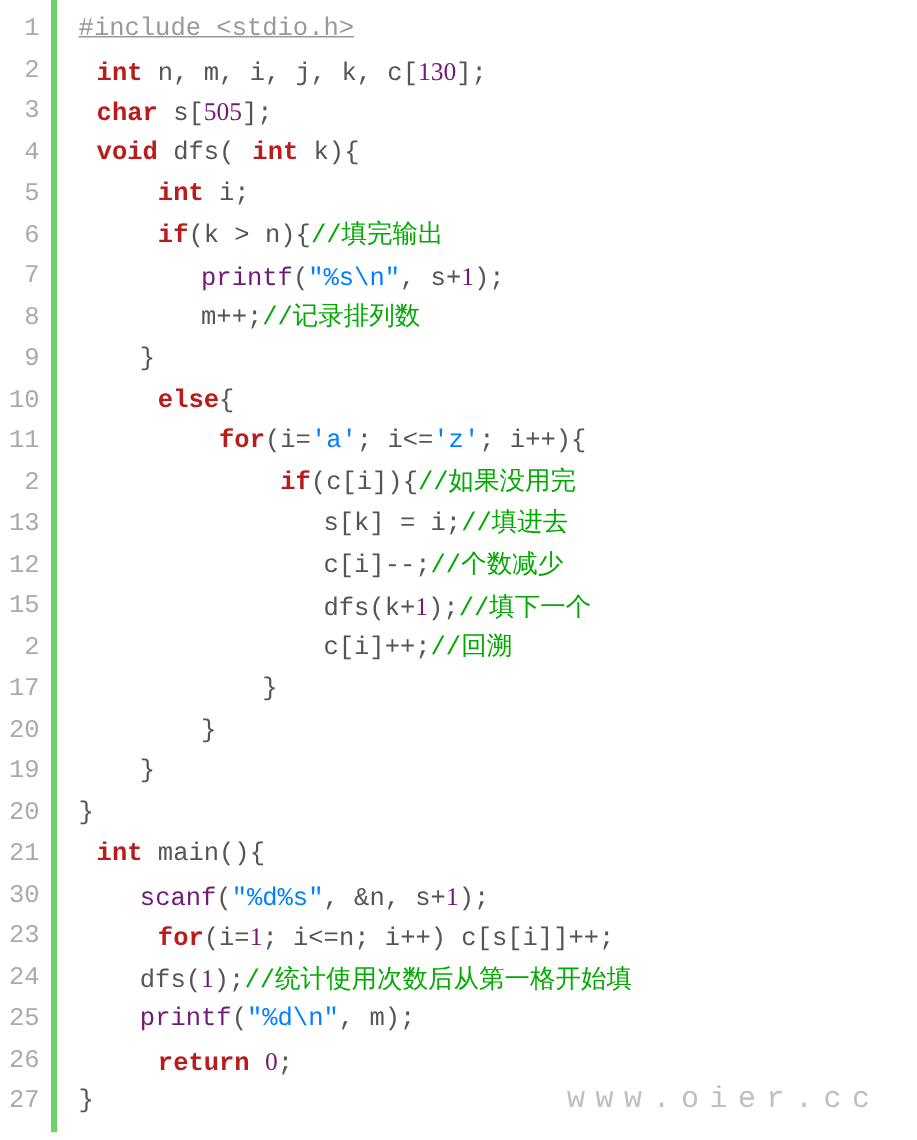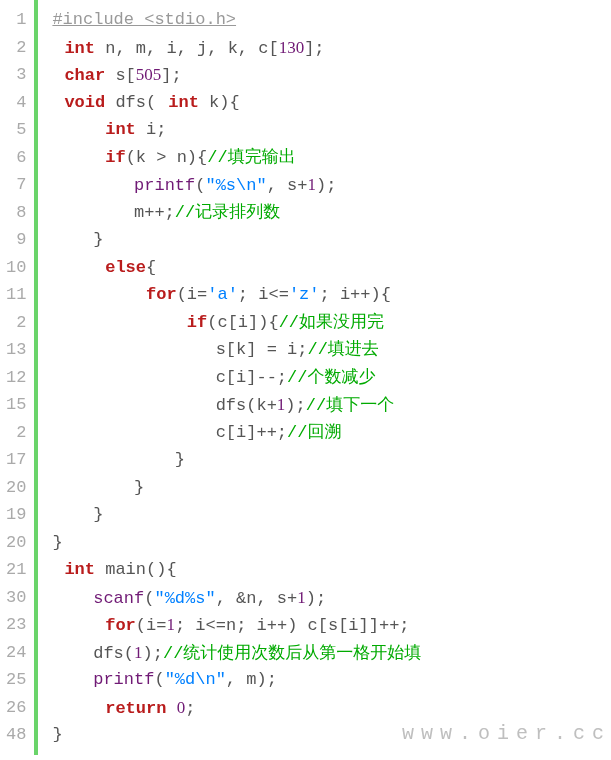--- a/index.html
+++ b/index.html
@@ -33,21 +33,21 @@
   .pp  { color: #999999; text-decoration: underline; }            
   .kw  { color: #b91c1c; font-weight: bold; margin-left: 12px; } 
   .fn  { color: #701a75; text-align: center; }            
   .str { color: #0080ff; }            
   .chr { color: #0080ff; }            
   .num { color: #701a75; font-family: Liberation Serif, serif; }            
   .cmt { color: #00aa00; }            
   .pl  { color: #555555; }            
   .watermark {
     position: absolute;
-    right: 0;
+    right: 24px;
     bottom: 10px;
     color: #bfbfbf;
     letter-spacing: 7px;
     font-size: 20px;
     font-family: Consolas, "Courier New", monospace;
   }
 </style>
 </head>
 <body>
 
@@ -72,18 +72,18 @@
       <div>17</div>
       <div>20</div>
       <div>19</div>
       <div>20</div>
       <div>21</div>
       <div>30</div>
       <div>23</div>
       <div>24</div>
       <div>25</div>
       <div>26</div>
-      <div>48</div>
+      <div>27</div>
     </div>
   <div class="codecol" id="code"><div><span class="pp">#include &lt;stdio.h&gt;</span></div><div><span class="kw">int</span><span class="pl"> n, m, i, j, k, c[</span><span class="num">130</span><span class="pl">];</span></div><div><span class="kw">char</span><span class="pl"> s[</span><span class="num">505</span><span class="pl">];</span></div><div><span class="kw">void</span><span class="pl"> dfs(</span><span class="kw">int</span><span class="pl"> k){</span></div><div><span class="pl">    </span><span class="kw">int</span><span class="pl"> i;</span></div><div><span class="pl">    </span><span class="kw">if</span><span class="pl">(k &gt; n){</span><span class="cmt">//填完输出</span></div><div><span class="pl">        </span><span class="fn">printf</span><span class="pl">(</span><span class="str">"%s\n"</span><span class="pl">, s+</span><span class="num">1</span><span class="pl">);</span></div><div><span class="pl">        m++;</span><span class="cmt">//记录排列数</span></div><div><span class="pl">    }</span></div><div><span class="pl">    </span><span class="kw">else</span><span class="pl">{</span></div><div><span class="pl">        </span><span class="kw">for</span><span class="pl">(i=</span><span class="chr">'a'</span><span class="pl">; i&lt;=</span><span class="chr">'z'</span><span class="pl">; i++){</span></div><div><span class="pl">            </span><span class="kw">if</span><span class="pl">(c[i]){</span><span class="cmt">//如果没用完</span></div><div><span class="pl">                s[k] = i;</span><span class="cmt">//填进去</span></div><div><span class="pl">                c[i]--;</span><span class="cmt">//个数减少</span></div><div><span class="pl">                dfs(k+</span><span class="num">1</span><span class="pl">);</span><span class="cmt">//填下一个</span></div><div><span class="pl">                c[i]++;</span><span class="cmt">//回溯</span></div><div><span class="pl">            }</span></div><div><span class="pl">        }</span></div><div><span class="pl">    }</span></div><div><span class="pl">}</span></div><div><span class="kw">int</span><span class="pl"> main(){</span></div><div><span class="pl">    </span><span class="fn">scanf</span><span class="pl">(</span><span class="str">"%d%s"</span><span class="pl">, &amp;n, s+</span><span class="num">1</span><span class="pl">);</span></div><div><span class="pl">    </span><span class="kw">for</span><span class="pl">(i=</span><span class="num">1</span><span class="pl">; i&lt;=n; i++) c[s[i]]++;</span></div><div><span class="pl">    dfs(</span><span class="num">1</span><span class="pl">);</span><span class="cmt">//统计使用次数后从第一格开始填</span></div><div><span class="pl">    </span><span class="fn">printf</span><span class="pl">(</span><span class="str">"%d\n"</span><span class="pl">, m);</span></div><div><span class="pl">    </span><span class="kw">return</span><span class="pl"> </span><span class="num">0</span><span class="pl">;</span></div><div><span class="pl">}</span></div></div>
 </div>
 
 <div class="watermark">www.oier.cc</div>
 
 </body></html>

